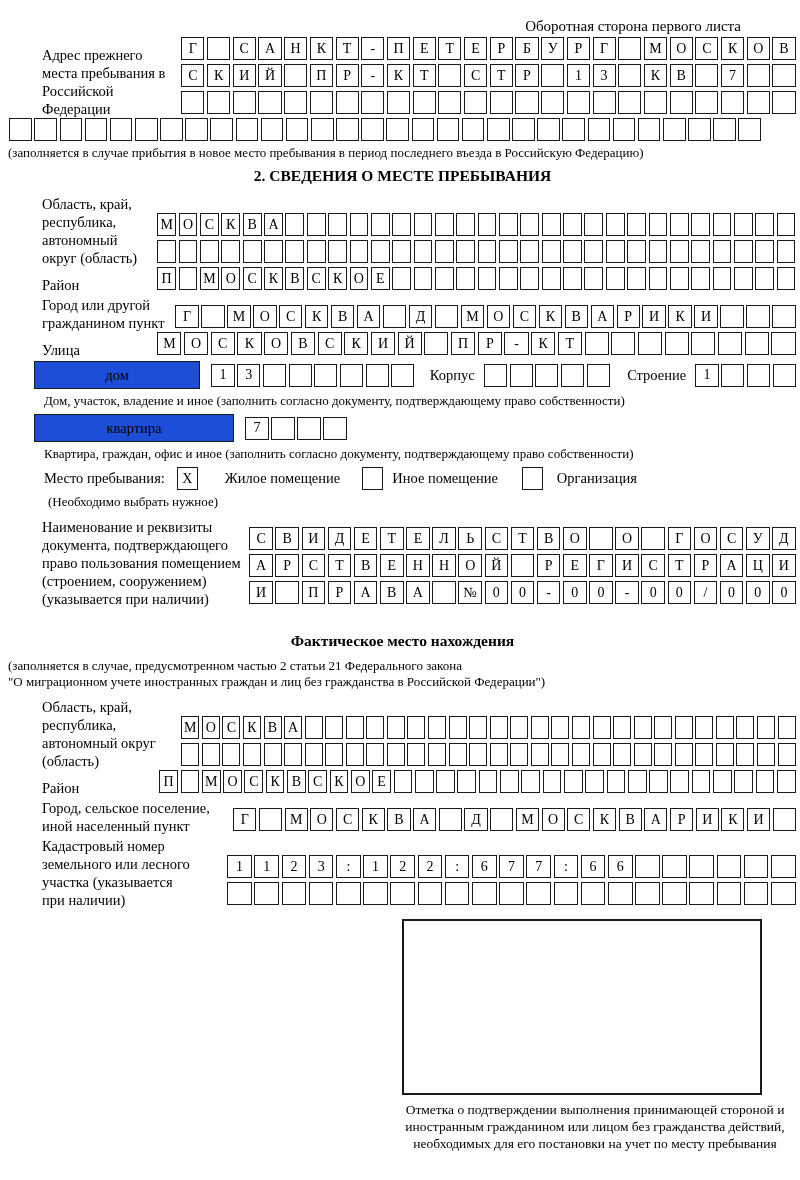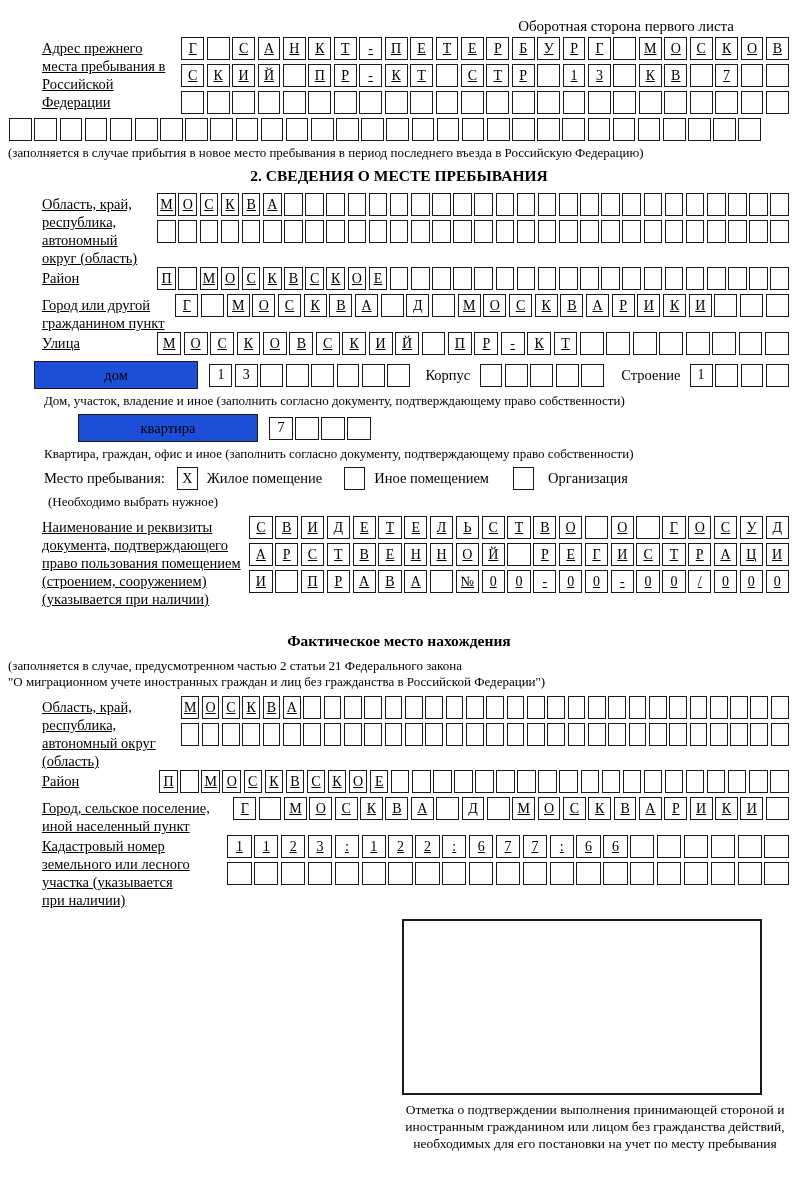--- a/index.html
+++ b/index.html
@@ -1,19 +1,19 @@
 <!DOCTYPE html>
 <html><head>
 <meta charset="utf-8">
 <style>
   html,body{margin:0;padding:0;background:#fff;color:#000;}
   body{width:800px;height:1180px;font-family:"Liberation Serif","DejaVu Serif",serif;font-size:14.5px;overflow:hidden;}
-  .page{box-sizing:border-box;width:800px;height:1180px;padding:4px 10px 0 8px;}
+  .page{box-sizing:border-box;width:800px;height:1180px;padding:4px 3px 0 8px;}
   .hdr{text-align:right;padding:14px 56px 2px 0;font-size:15px;}
-  .frow{display:flex;align-items:flex-start;text-decoration:underline;}
+  .frow{display:flex;align-items:flex-end;}
   .flabel{flex:0 0 auto;box-sizing:border-box;padding:2px 6px 0 34px;line-height:18px;}
   .cellcol{flex:1 1 auto;min-width:0;}
   .cellrow{display:flex;margin-bottom:4px;}
   .cell{flex:1 1 0;height:21px;border:1.5px solid #1a1a1a;margin:0 1.3px;display:flex;align-items:center;justify-content:center;font-size:14px;line-height:1;background:#fff;}
   .caption-center{text-align:left;font-size:13px;margin:1px 0 5px;}
   .caption-left{font-size:13px;margin:0 0 5px;padding-left:36px;}
   .sect-title{text-align:center;font-weight:bold;font-size:15.5px;margin:6px 0 8px;}
   .fbox{box-sizing:border-box;border:1.5px solid #1a1a1a;height:28px;display:flex;align-items:center;justify-content:center;background:#1d4ed8;}
   .inline-row{display:flex;align-items:center;margin-bottom:4px;}
   .cbox{box-sizing:border-box;width:21px;height:23px;border:1.5px solid #1a1a1a;display:inline-flex;align-items:center;justify-content:center;font-size:14px;flex:0 0 auto;}
@@ -344,36 +344,36 @@
     <div class="cellrow" style="margin:0;width:104px;">
         <span class="cell wfix">1</span>
         <span class="cell wfix"></span>
         <span class="cell wfix"></span>
         <span class="cell wfix"></span>
       </div>
   </div>
   <div class="caption-left">Дом, участок, владение и иное (заполнить согласно документу, подтверждающему право собственности)</div>
 
   <div class="inline-row" style="margin-left:26px;">
-    <div class="fbox" style="width:180px;margin-left:44px;">квартира</div>
+    <div class="fbox" style="width:200px;">квартира</div>
     <div class="cellrow" style="margin:0 0 0 10px;width:104px;">
         <span class="cell wfix">7</span>
         <span class="cell wfix"></span>
         <span class="cell wfix"></span>
         <span class="cell wfix"></span>
       </div>
   </div>
   <div class="caption-left">Квартира, граждан, офис и иное (заполнить согласно документу, подтверждающему право собственности)</div>
 
   <div class="inline-row" style="padding-left:36px;">
     <span>Место пребывания:</span>
     <span class="cbox" style="margin-left:12px;">X</span>
-    <span style="margin-left:9px;">Жилое помещение</span>
+    <span style="margin-left:27px;">Жилое помещение</span>
     <span class="cbox" style="margin-left:22px;"></span>
-    <span style="margin-left:9px;">Иное помещением</span>
+    <span style="margin-left:9px;">Иное помещение</span>
     <span class="cbox" style="margin-left:24px;"></span>
     <span style="margin-left:14px;">Организация</span>
   </div>
   <div class="caption-center note-tight" style="width:580px;margin-left:40px;">(Необходимо выбрать нужное)</div>
 
   <div class="frow" style="margin-top:6px;">
     <div class="flabel" style="width:240px;">Наименование и реквизиты документа, подтверждающего право пользования помещением (строением, сооружением) (указывается при наличии)</div>
     <div class="cellcol">
       <div class="cellrow">
           <span class="cell">С</span>

